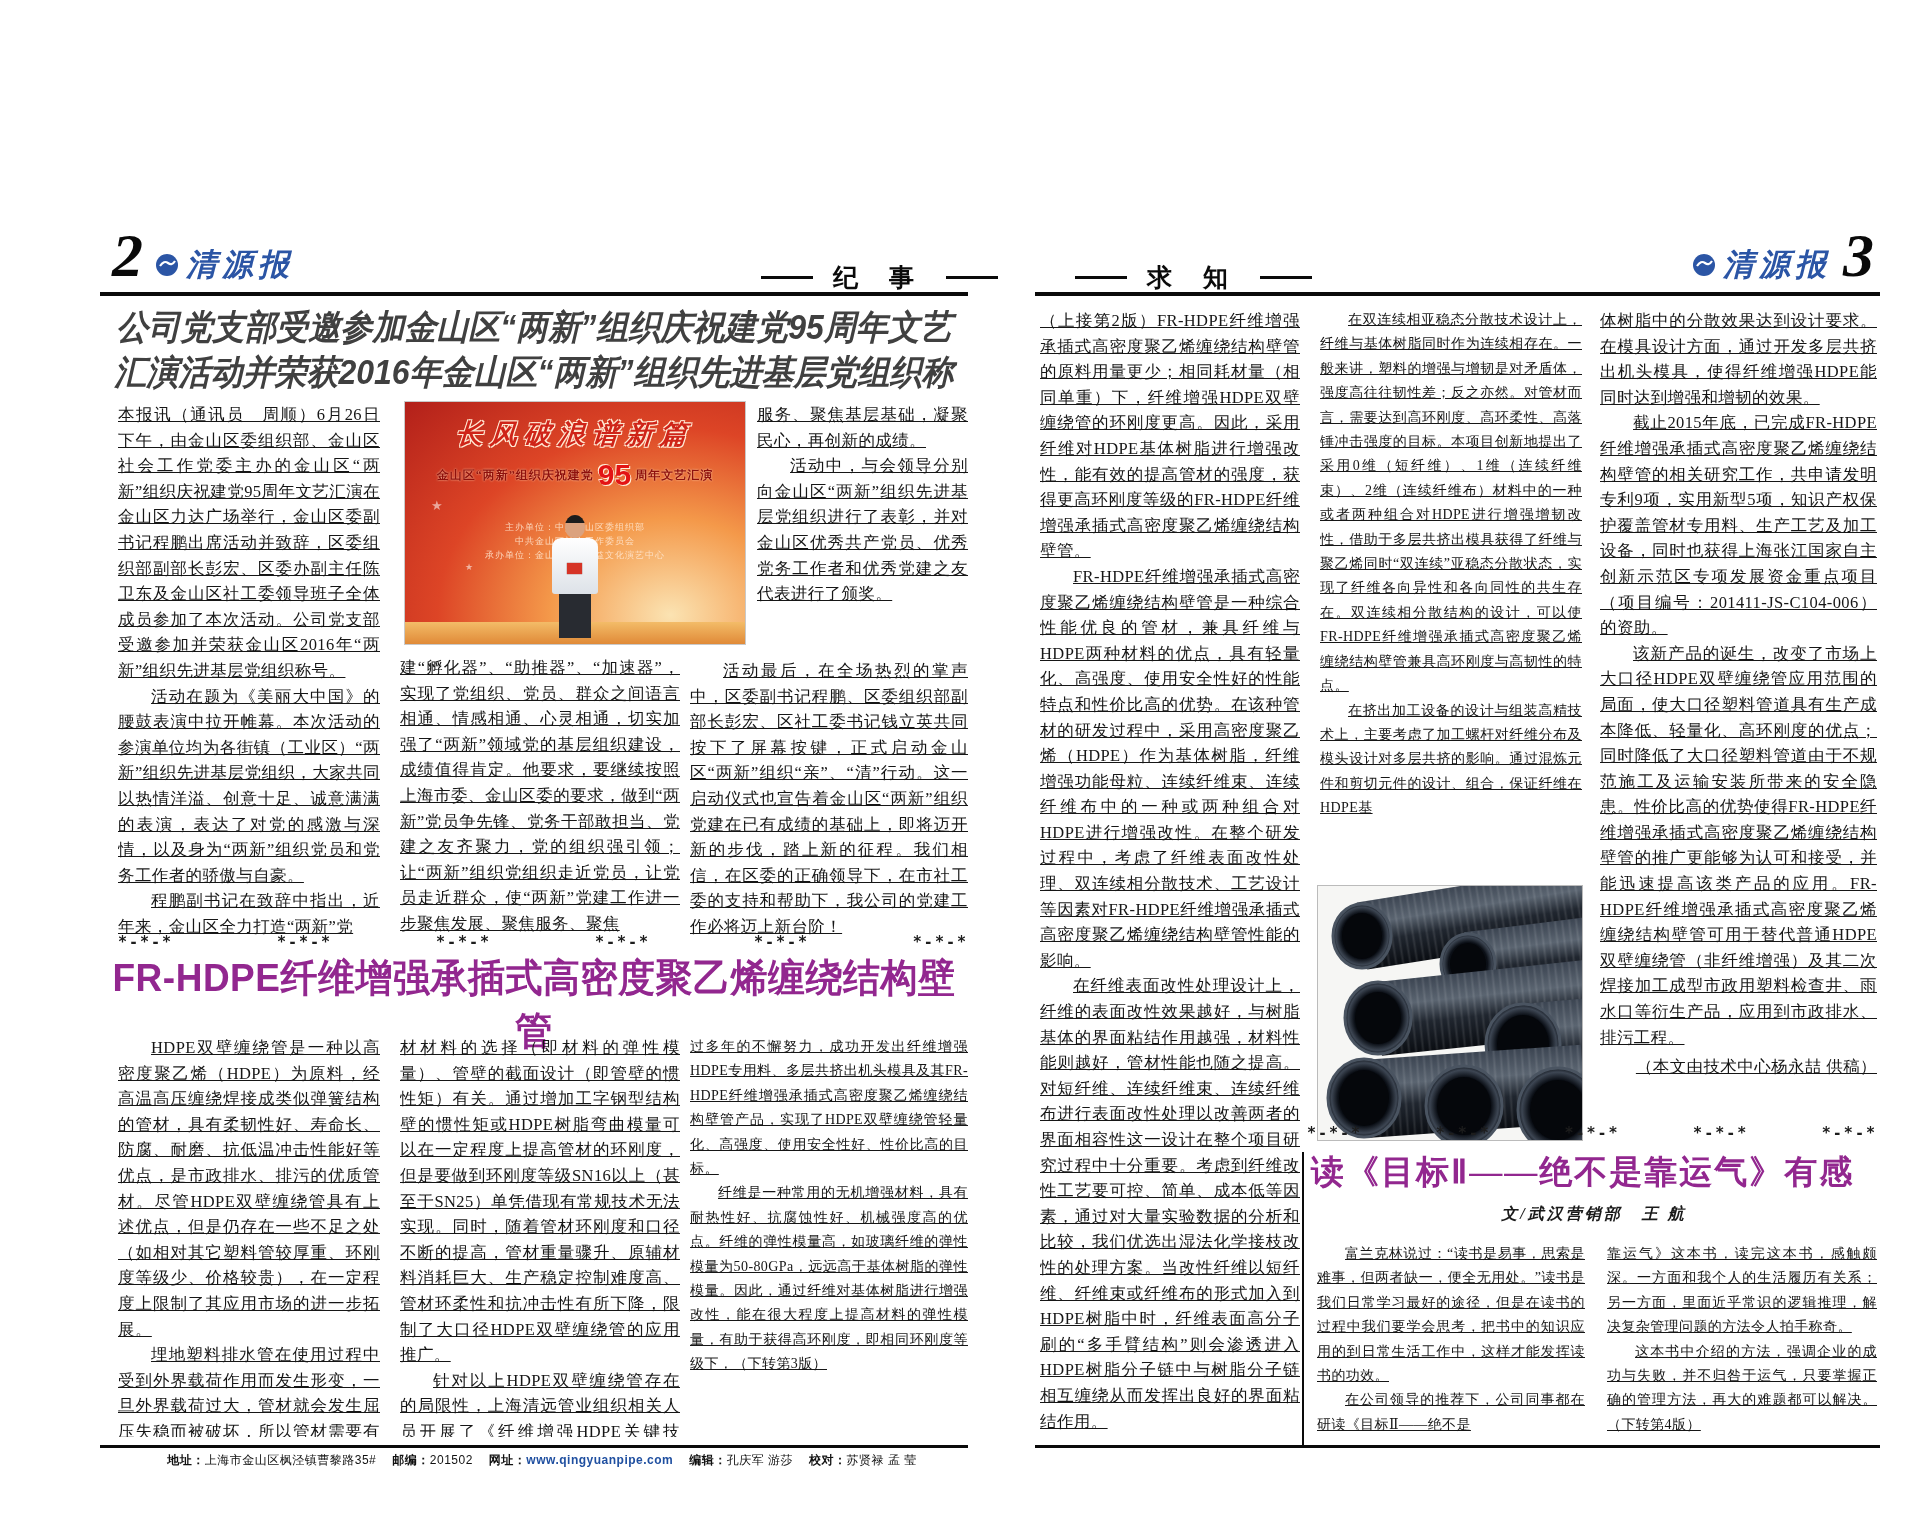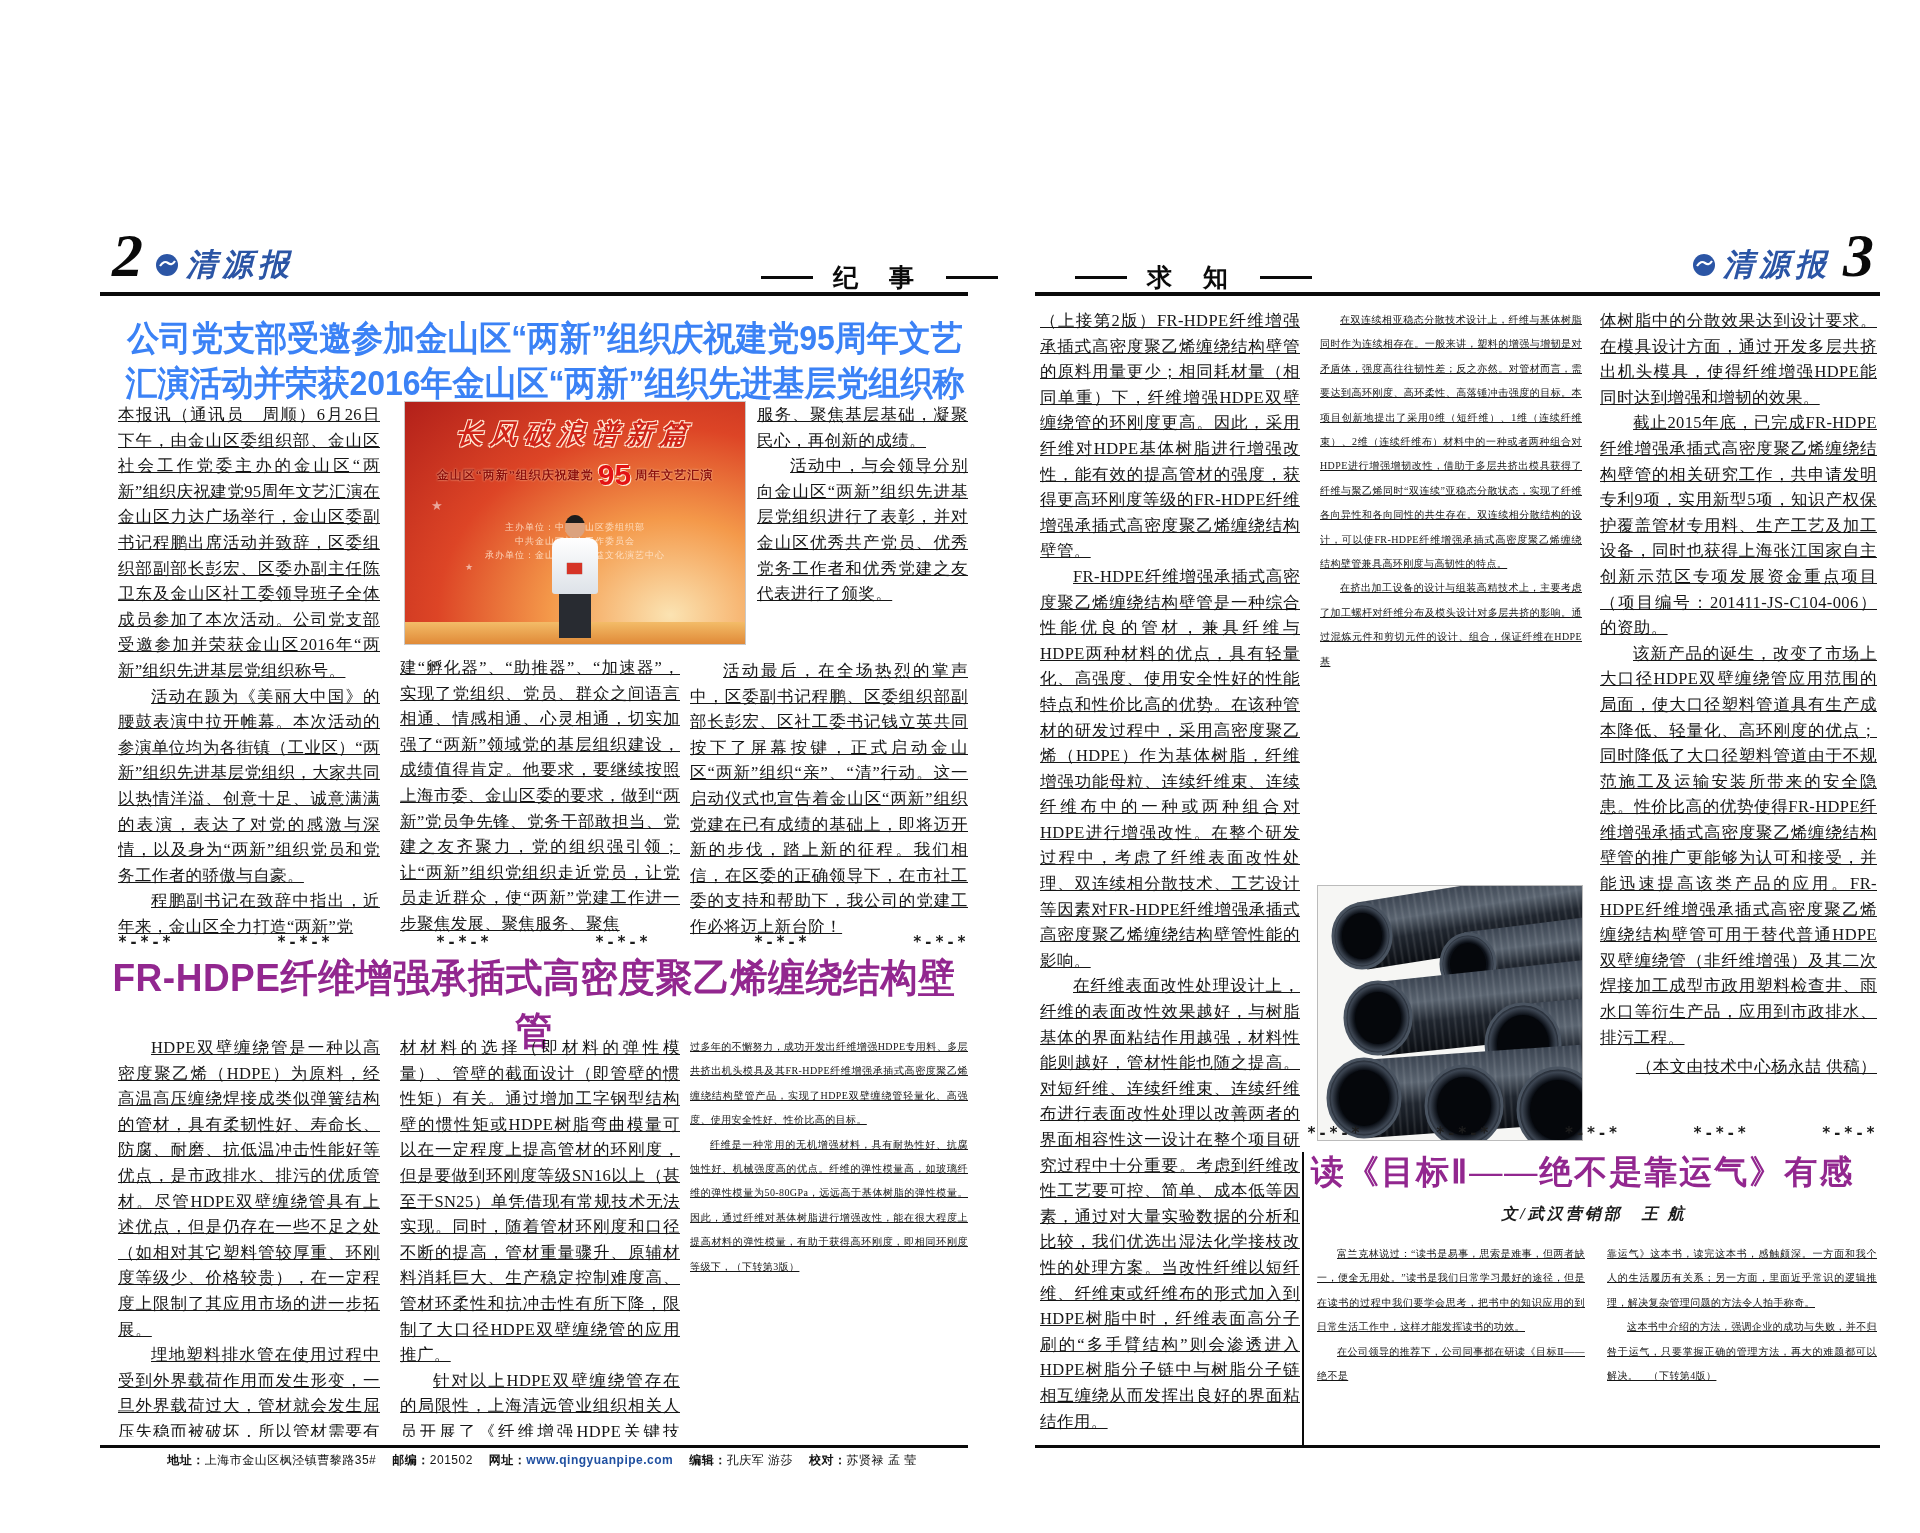--- a/index.html
+++ b/index.html
@@ -22,36 +22,36 @@
   .logo-icon{width:24px;height:24px;}
   .hdr-left{position:absolute;left:12px;bottom:6px;display:flex;align-items:flex-end;gap:12px;}
   .hdr-right{position:absolute;right:6px;bottom:6px;display:flex;align-items:flex-end;gap:12px;}
   .section-label{position:absolute;bottom:-2px;display:flex;align-items:center;gap:20px;}
   .section-label b{font-size:25px;font-weight:bold;letter-spacing:12px;color:#0a0a0a;
                    font-family:"Liberation Sans",sans-serif;}
   .dash{width:52px;height:3px;background:#0a0a0a;}
   .header-rule{top:292px;height:4px;left:0;width:100%;}
 
   
-  .lead-headline{position:absolute;top:304px;left:0;width:100%;margin:11px;text-align:center;
-    color:#3b82f6;font-family:"Liberation Sans",sans-serif;font-weight:900;
-    font-size:32px;line-height:47px;letter-spacing:0px;}
+  .lead-headline{position:absolute;top:304px;left:0;width:100%;margin:0;text-align:center;
+    color:#404040;font-family:"Liberation Sans",sans-serif;font-weight:900;
+    font-size:32px;line-height:47px;letter-spacing:0px;font-style:italic;}
   .lead-headline span{display:block;transform:scaleY(1.08);}
   .tech-headline{position:absolute;top:955px;left:0;width:100%;margin:0;text-align:center;
     color:#92278f;font-family:"Liberation Sans",sans-serif;font-weight:900;
     font-size:37px;letter-spacing:0.5px;transform:scaleY(1.05);}
   .essay-headline{position:absolute;margin:0;color:#92278f;
     font-family:"Liberation Serif",serif;font-weight:900;font-size:33px;letter-spacing:2px;}
   .essay-byline{position:absolute;text-align:center;font-size:16px;font-weight:bold;
     font-style:italic;letter-spacing:3px;color:#1a1a1a;}
 
   
   .col{position:absolute;text-align:justify;font-size:16.5px;line-height:25.6px;
        letter-spacing:0.4px;color:#161616;overflow:hidden;text-decoration:underline;}
-  .col.tight{font-size:10px;line-height:24.4px;}
+  .col.tight{font-size:14px;line-height:24.4px;}
   .col p{margin:0;text-indent:2em;}
   .col p.cont{text-indent:0;}
   .col p.byline{text-indent:0;text-align:right;margin-top:4px;}
 
   
   .stars{position:absolute;display:flex;justify-content:space-between;
     font-family:"DejaVu Sans Mono",monospace;font-size:15px;font-weight:bold;
     letter-spacing:2px;color:#1d1d1d;}
 
   

